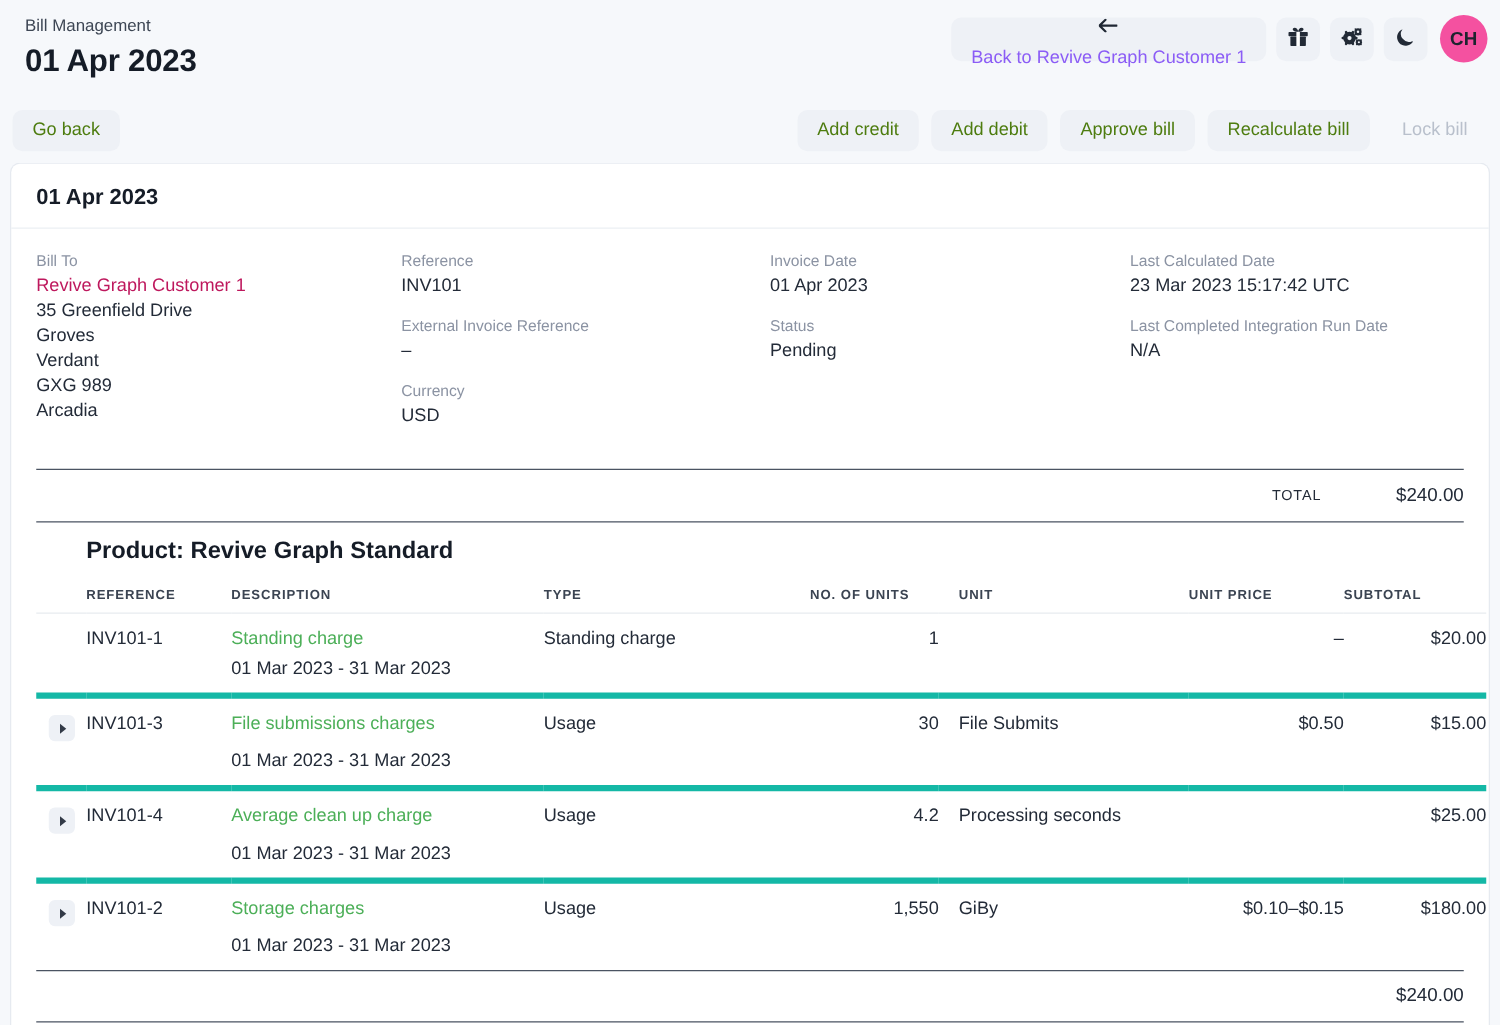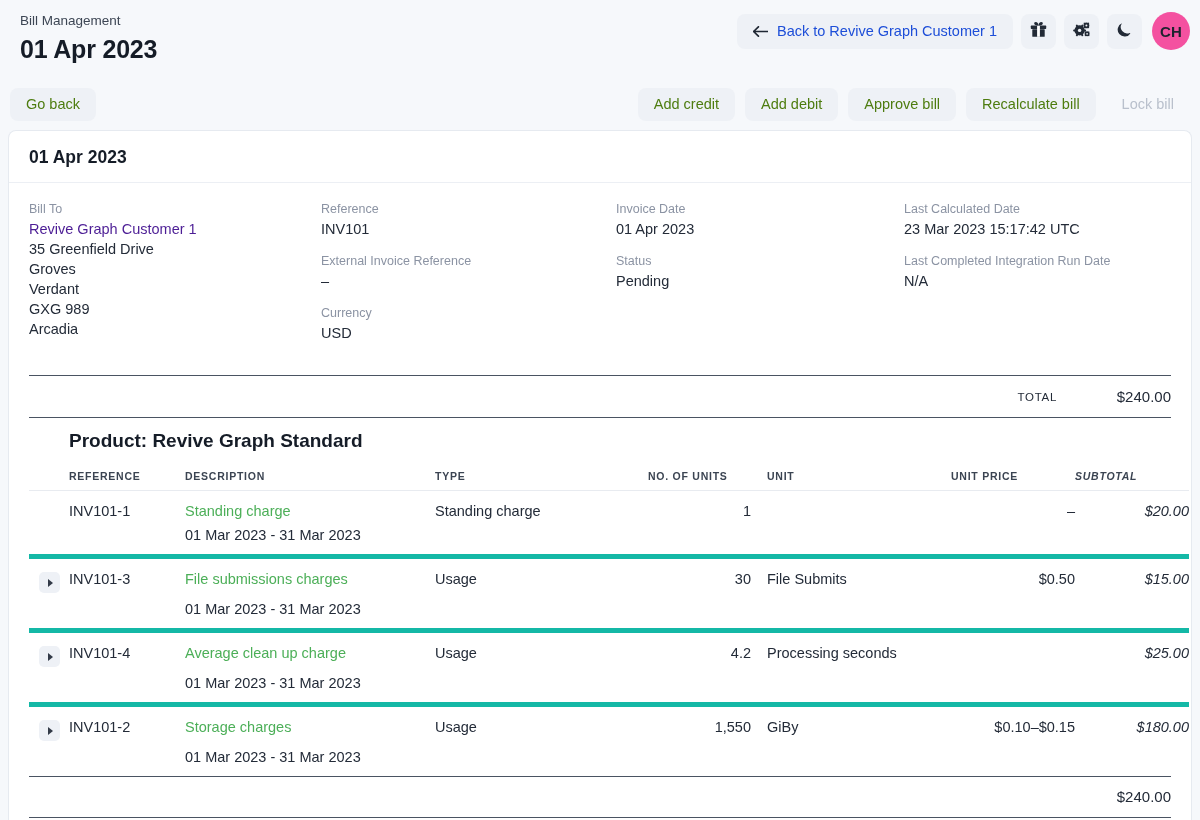--- a/index.html
+++ b/index.html
@@ -40,24 +40,25 @@
     align-items: center;
     gap: 8px;
   }
   .btn-back {
     display: flex; align-items: center; gap: 9px;
     height: 35px;
     padding: 0 16px;
     background: #eef1f6;
     border: none; border-radius: 8px;
     font-size: 14.5px;
-    color: #1d4ed8;
+    color: #8b5cf6;
     font-family: inherit;
     cursor: pointer;
     white-space: nowrap;
+    flex-direction: column;
   }
   .icon-btn {
     width: 35px; height: 35px;
     background: #eef1f6;
     border: none; border-radius: 8px;
     display: flex; align-items: center; justify-content: center;
     cursor: pointer;
     padding: 0;
   }
   .avatar {
@@ -136,21 +137,21 @@
     font-size: 12.5px;
     color: #8b93a3;
     line-height: 16px;
     margin-bottom: 2px;
   }
   .fvalue {
     font-size: 14.5px;
     color: #232b38;
     line-height: 20px;
   }
-  .fvalue.link { color: #4c1d95; }
+  .fvalue.link { color: #be185d; }
   .addr-line { font-size: 14.5px; color: #232b38; line-height: 20px; }
 
   
   .rule {
     height: 1px;
     background: #4a5362;
     margin: 8px 20px 0 20px;
   }
   .total-row {
     display: flex;
@@ -210,21 +211,21 @@
   tr.date-row td { padding-bottom: 11px; padding-top: 8px; }
   tr.date-row { }
   tr.line-row.bordered td { border-top: 5px solid #14b8a6; }
   .col-exp   { width: 40px; }
   .col-ref   { width: 116px; }
   .col-desc  { width: 250px; }
   .col-type  { width: 213px; }
   .col-units { width: 103px; text-align: right; }
   .col-unit  { width: 200px; padding-left: 16px !important; }
   .col-price { width: 124px; text-align: right; }
-  .col-sub   { width: 114px; text-align: right; font-style: italic; }
+  .col-sub   { width: 114px; text-align: right; }
   th.col-units, th.col-price, th.col-sub { text-align: right; }
   th.col-unit { padding-left: 16px; }
 
   .exp-btn {
     width: 21px; height: 21px;
     background: #eef1f6;
     border: none; border-radius: 5px;
     display: inline-flex; align-items: center; justify-content: center;
     cursor: pointer;
     padding: 0;

